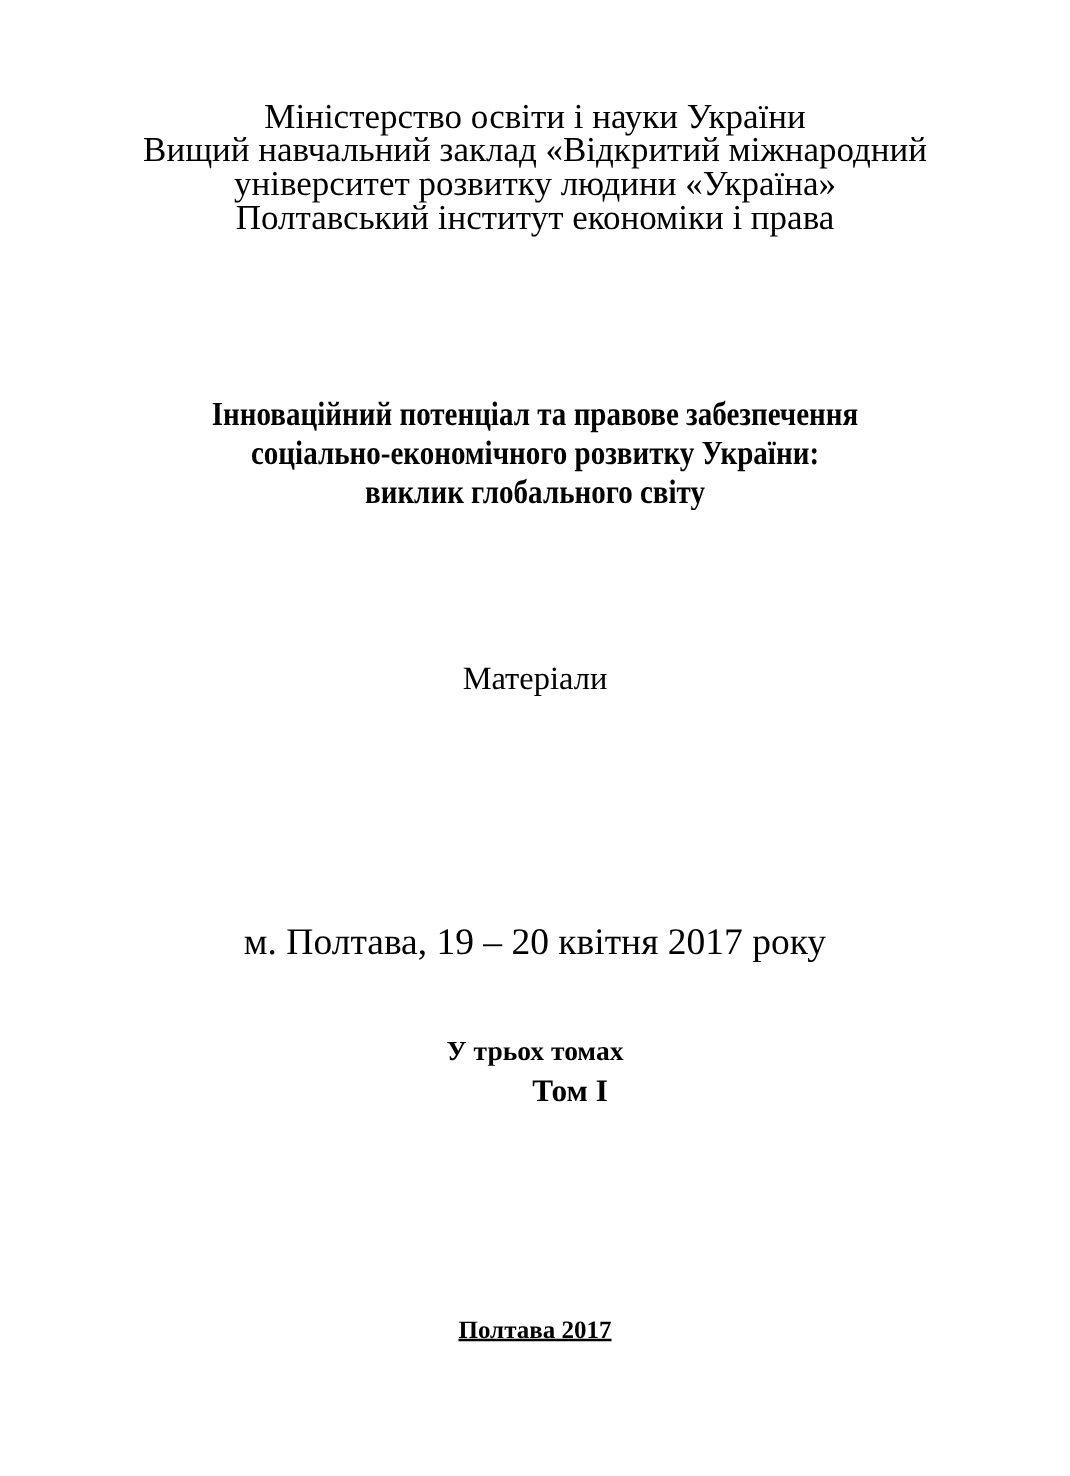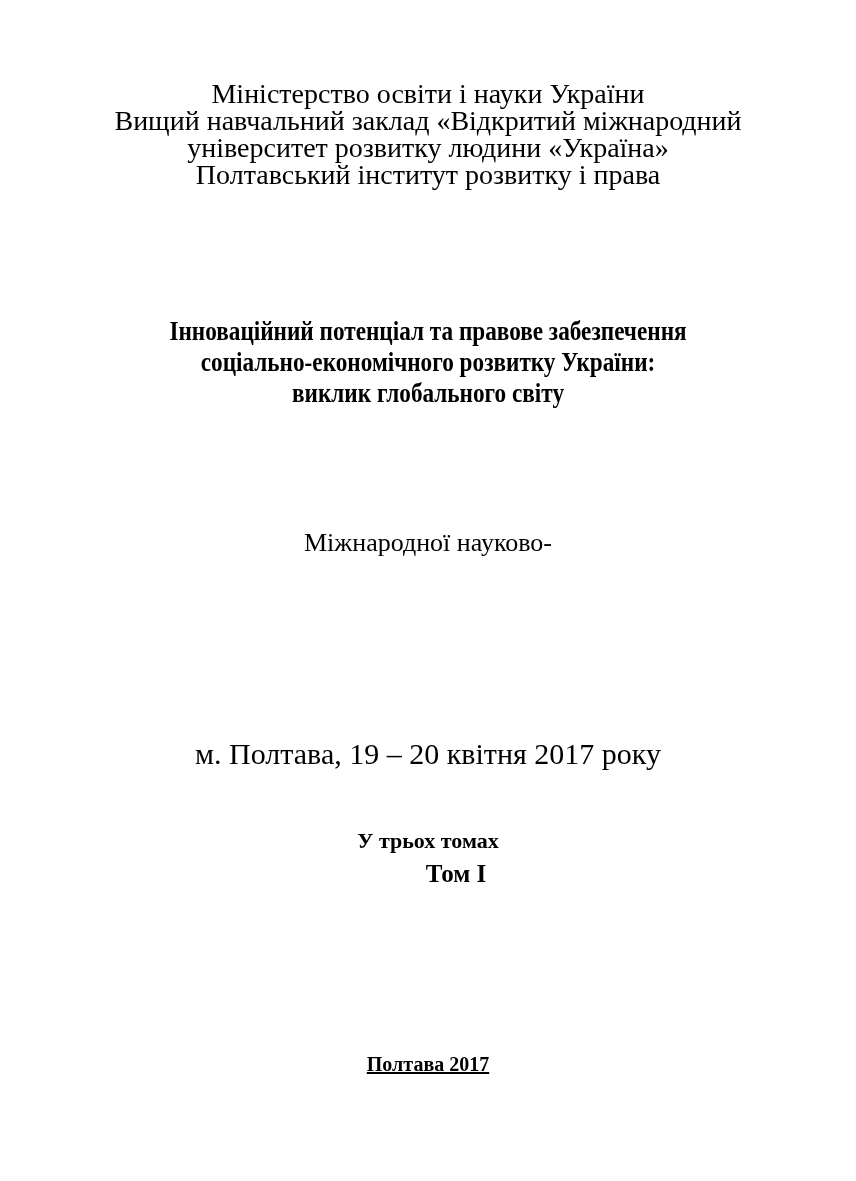--- a/index.html
+++ b/index.html
@@ -15,31 +15,31 @@
   .footer { top: 1053px; font-size: 20px; font-weight: bold; text-decoration: underline; }
   .line { display: block; }
 </style>
 </head>
 <body>
 
 <div class="block header">
   <span class="line">Міністерство освіти і науки України</span>
   <span class="line">Вищий навчальний заклад «Відкритий міжнародний</span>
   <span class="line">університет розвитку людини «Україна»</span>
-  <span class="line">Полтавський інститут розвитку і права</span>
+  <span class="line">Полтавський інститут економіки і права</span>
 </div>
 
 <div class="block title">
   <span class="line">Інноваційний потенціал та правове забезпечення</span>
   <span class="line">соціально-економічного розвитку України:</span>
   <span class="line">виклик глобального світу</span>
 </div>
 
 <div class="block materials">
-  <span class="line">Міжнародної науково-</span>
+  <span class="line">Матеріали</span>
 </div>
 
 <div class="block place">м. Полтава, 19 – 20 квітня 2017 року</div>
 
 <div class="block volumes">У трьох томах</div>
 
 <div class="block volume">Том I</div>
 
 <div class="block footer">Полтава 2017</div>
 

